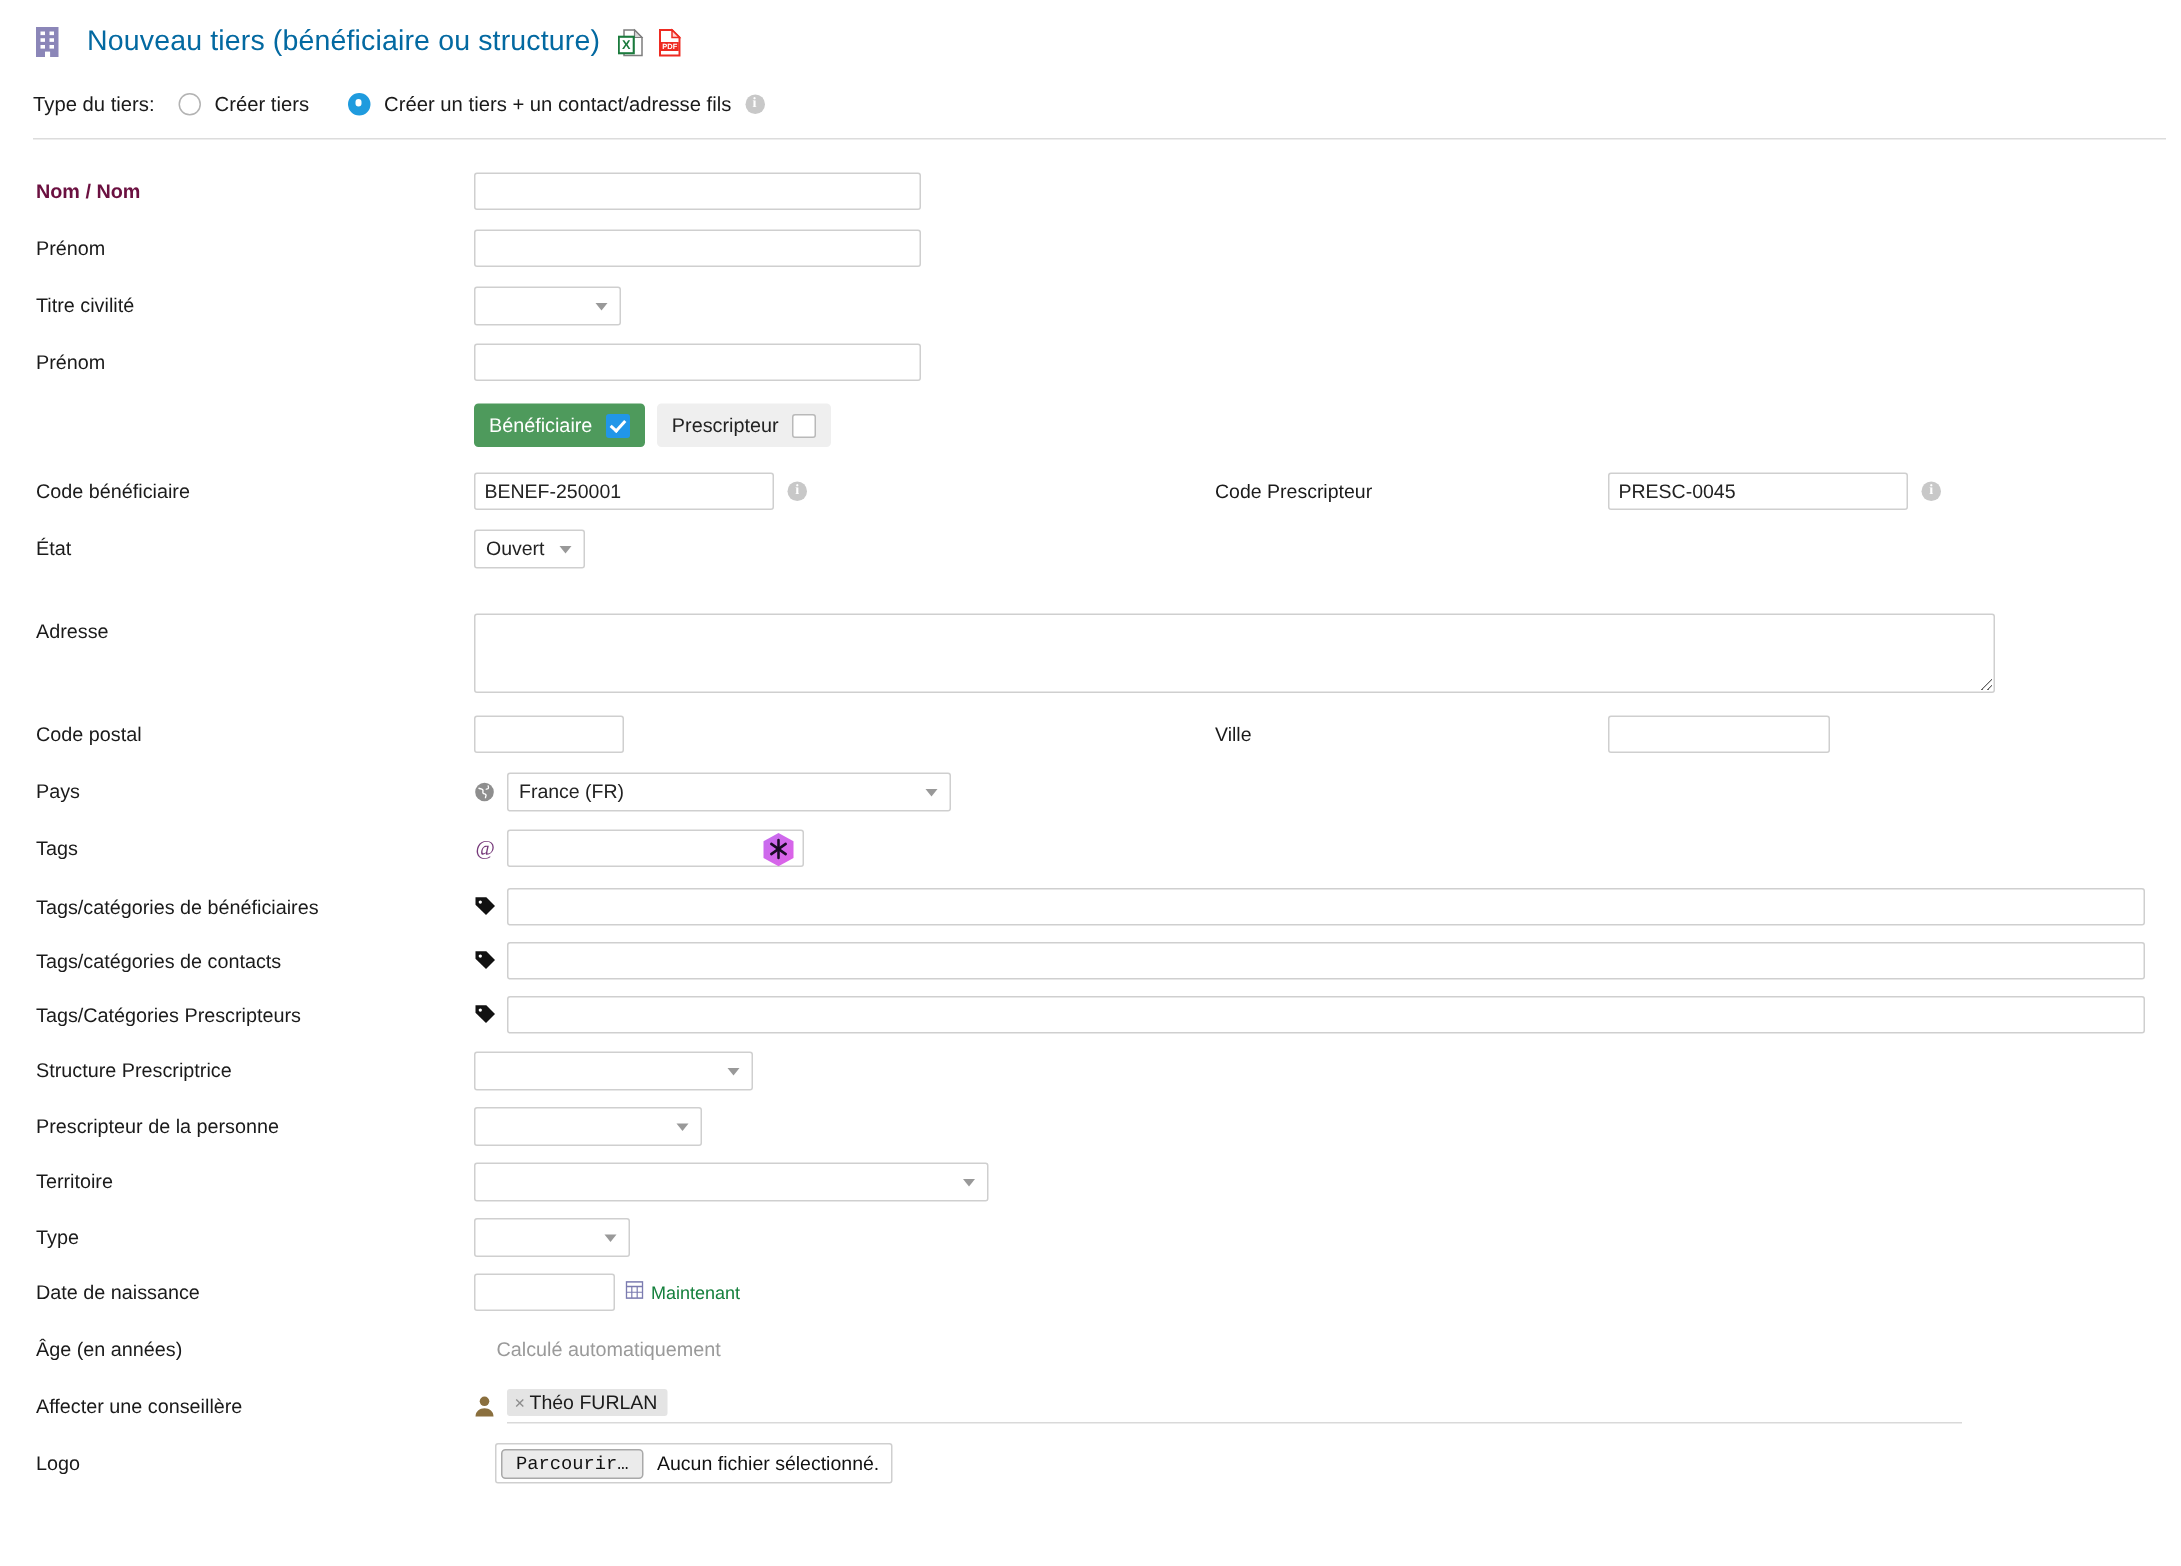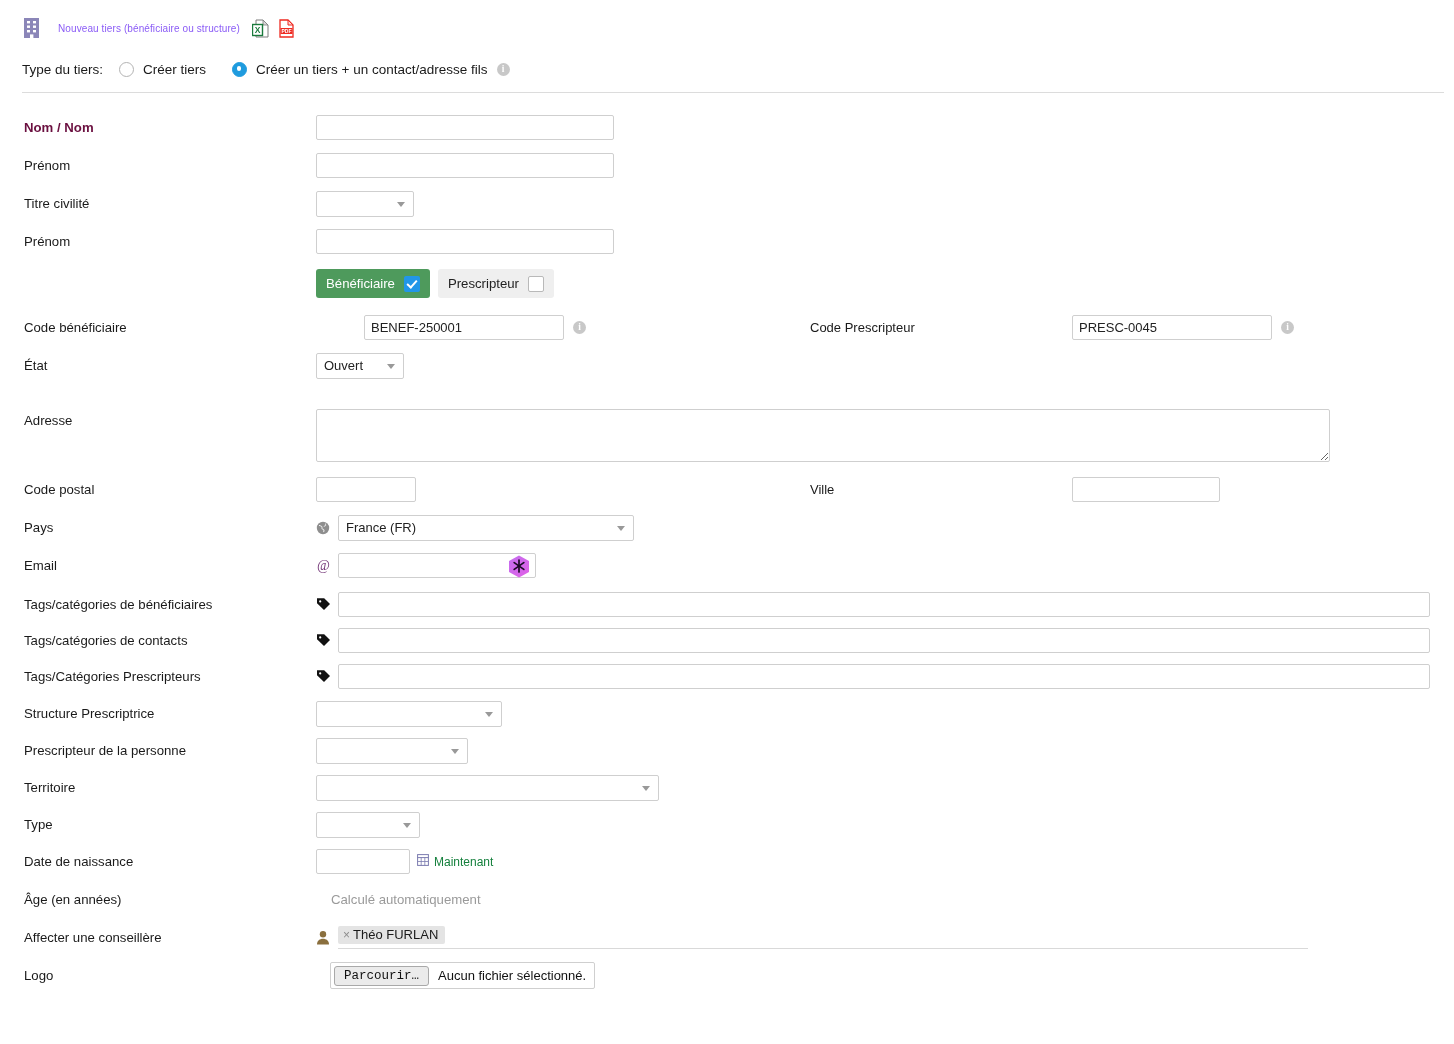--- a/index.html
+++ b/index.html
@@ -16,22 +16,22 @@
   .page { position: relative; width: 1454px; height: 1044px; }
 
   
   .titlebar {
     display: flex; align-items: center;
     padding: 14px 0 0 22px;
     height: 42px;
   }
   .bldg-icon { width: 20px; height: 22px; margin-right: 16px; flex: 0 0 auto; }
   .page-title {
-    color: #8b5cf6;
-    font-size: 10px;
+    color: #0369a1;
+    font-size: 19px;
     font-weight: 400;
     letter-spacing: .1px;
     margin-right: 12px;
     white-space: nowrap;
     cursor: pointer;
   }
   .export-icons { display: flex; align-items: center; gap: 9px; }
   .export-icons svg { display: block; cursor: pointer; }
 
   
@@ -241,36 +241,36 @@
           </div>
         </div>
       </div>
     </div>
 
     <div class="row" style="margin-top:16px">
       <div class="lblcell">Code bénéficiaire</div>
       <div class="fieldcell">
         <div class="twocol">
           <div class="col-right" style="width:494px">
-            <input type="text" style="width: 200px; margin-left: 48px;" value="BENEF-250001">
+            <input type="text" style="width: 200px;" value="BENEF-250001">
             <span class="info-dot">i</span>
           </div>
           <div class="col-right">
             <span style="width:262px;display:inline-block">Code Prescripteur</span>
             <input type="text" style="width: 200px;" value="PRESC-0045">
             <span class="info-dot">i</span>
           </div>
         </div>
       </div>
     </div>
 
     <div class="row" style="margin-top:11px">
       <div class="lblcell">État</div>
       <div class="fieldcell">
-        <div class="sel" style="width:88px">
+        <div class="sel" style="width:74px">
           <span>Ouvert</span>
         </div>
       </div>
     </div>
 
     <div class="row" style="margin-top:30px; align-items:flex-start">
       <div class="lblcell" style="padding-top:4px">Adresse</div>
       <div class="fieldcell">
         <textarea style="width: 1014px; height: 53px;"></textarea>
       </div>
@@ -301,21 +301,21 @@
           </svg>
         </span>
         <div class="sel" style="width:296px">
           <span>France (FR)</span>
         </div>
       </div>
     </div>
 
 
     <div class="row" style="margin-top:11px">
-      <div class="lblcell">Email</div>
+      <div class="lblcell">Tags</div>
       <div class="fieldcell">
         <span class="ficon">
           <svg width="15" height="15" viewBox="0 0 15 15">
             <text x="7.5" y="12" font-size="14" font-family="Liberation Serif, serif" fill="#76397a" text-anchor="middle">@</text>
           </svg>
         </span>
         <div style="position:relative; display:inline-block">
           <input type="text" style="width: 198px;" value="">
           <span class="hexbadge">
             <svg width="24" height="25" viewBox="0 0 24 25">

